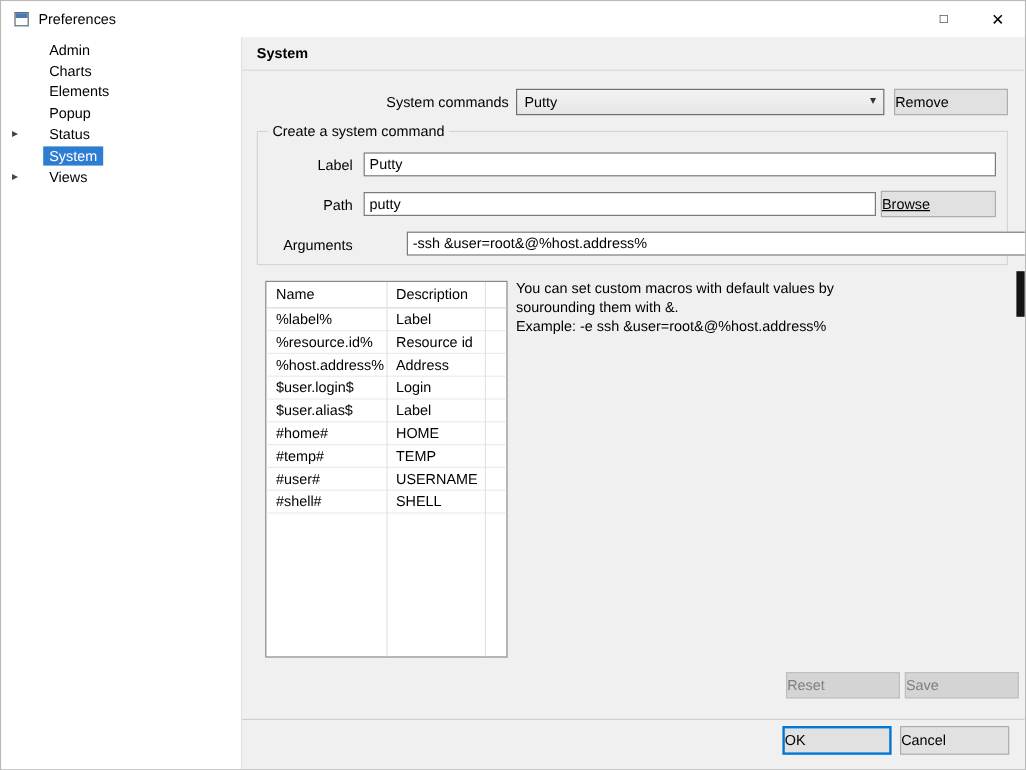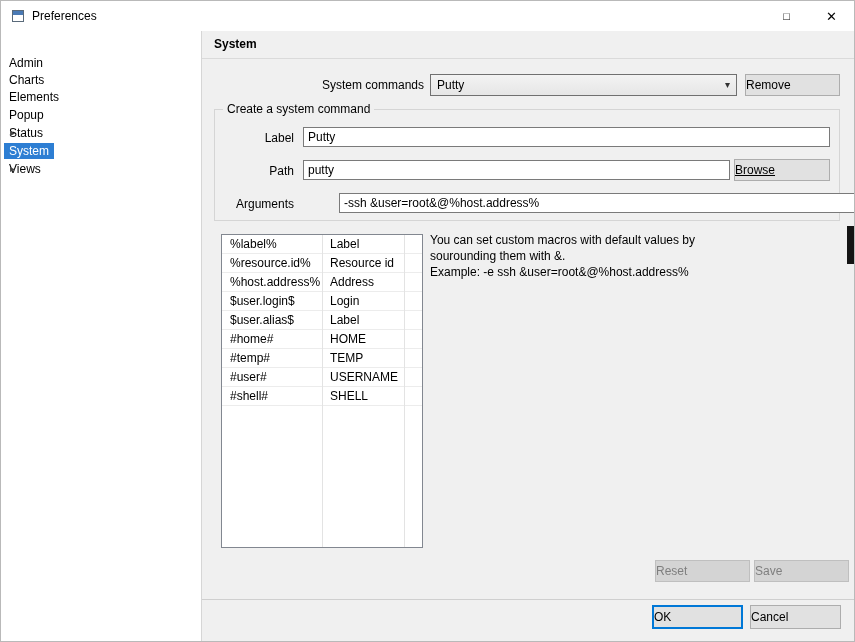--- a/index.html
+++ b/index.html
@@ -41,21 +41,21 @@
   }
   .tb-max { right:45px; font-size:11px; }
   .tb-close { right:0; font-size:13px; }
   
   .sidebar {
     position:absolute; top:30px; left:0; width:201px; bottom:0;
     background:#fff; border-right:1px solid #d6d6d6;
   }
   .side-item {
     position:absolute; left:0; width:100%; height:18px; line-height:18px;
-    padding-left:8px; cursor:default;margin-top:21px;
+    padding-left:40px; cursor:default;
   }
   .twisty {
     position:absolute; left:9px; top:0; font-size:10px; color:#444;
   }
   .side-sel {
     background:#2d7ed3; color:#fff; padding:1px 5px; margin-left:-5px;
   }
   
   .main {
     position:absolute; top:30px; left:201px; right:0; bottom:0;
@@ -221,20 +221,24 @@
       <input class="fld-input in-2" type="text" value="putty" style="">
       <div class="btn btn-browse">Browse</div>
 
       <div class="fld-label lbl-3">Arguments</div>
       <input class="fld-input in-3" type="text" value="-ssh &amp;user=root&amp;@%host.address%" style="">
     </div>
 
     <div class="macro-table">
       <div class="vline vl-1"></div>
       <div class="vline vl-2"></div>
+      <div class="t-head">
+        <span class="t-c1">Name</span>
+        <span class="t-c2">Description</span>
+      </div>
       <div class="t-row">
         <span class="t-c1">%label%</span>
         <span class="t-c2">Label</span>
       </div>
       <div class="t-row">
         <span class="t-c1">%resource.id%</span>
         <span class="t-c2">Resource id</span>
       </div>
       <div class="t-row">
         <span class="t-c1">%host.address%</span>

